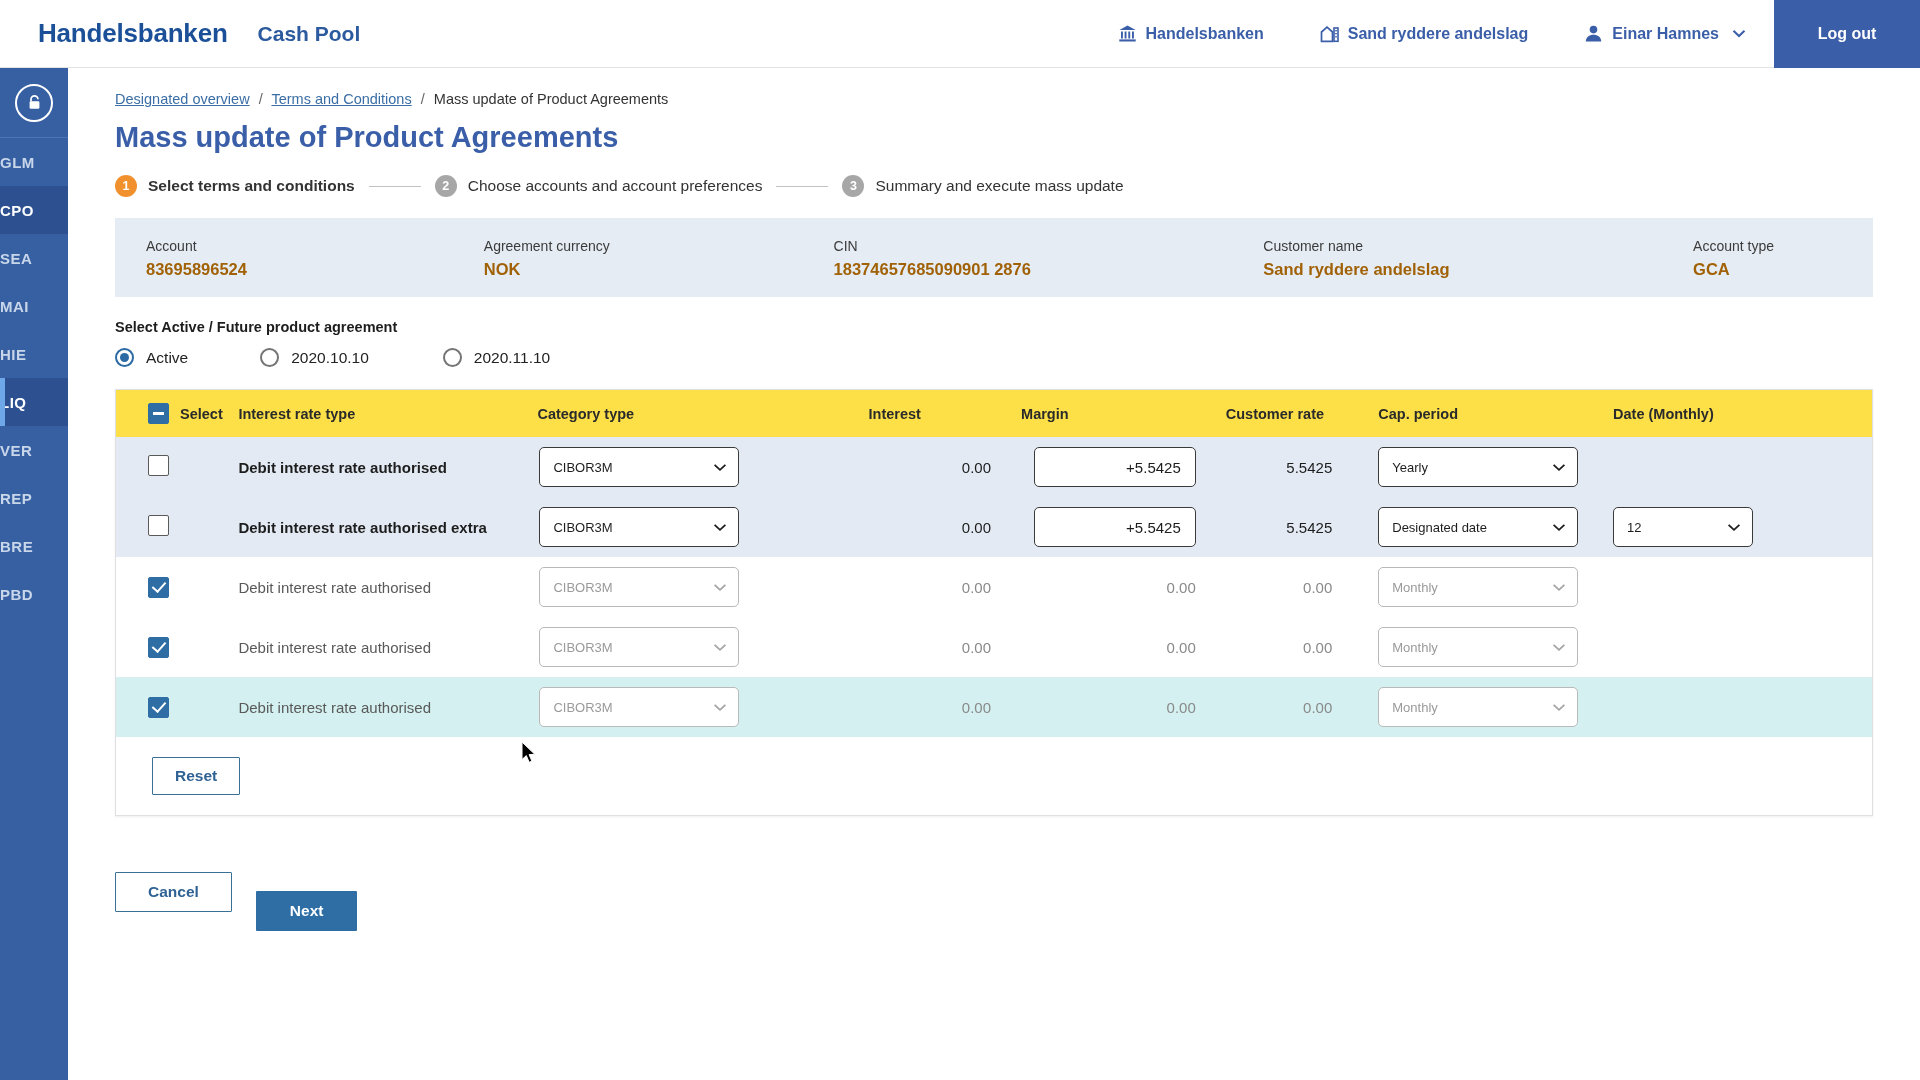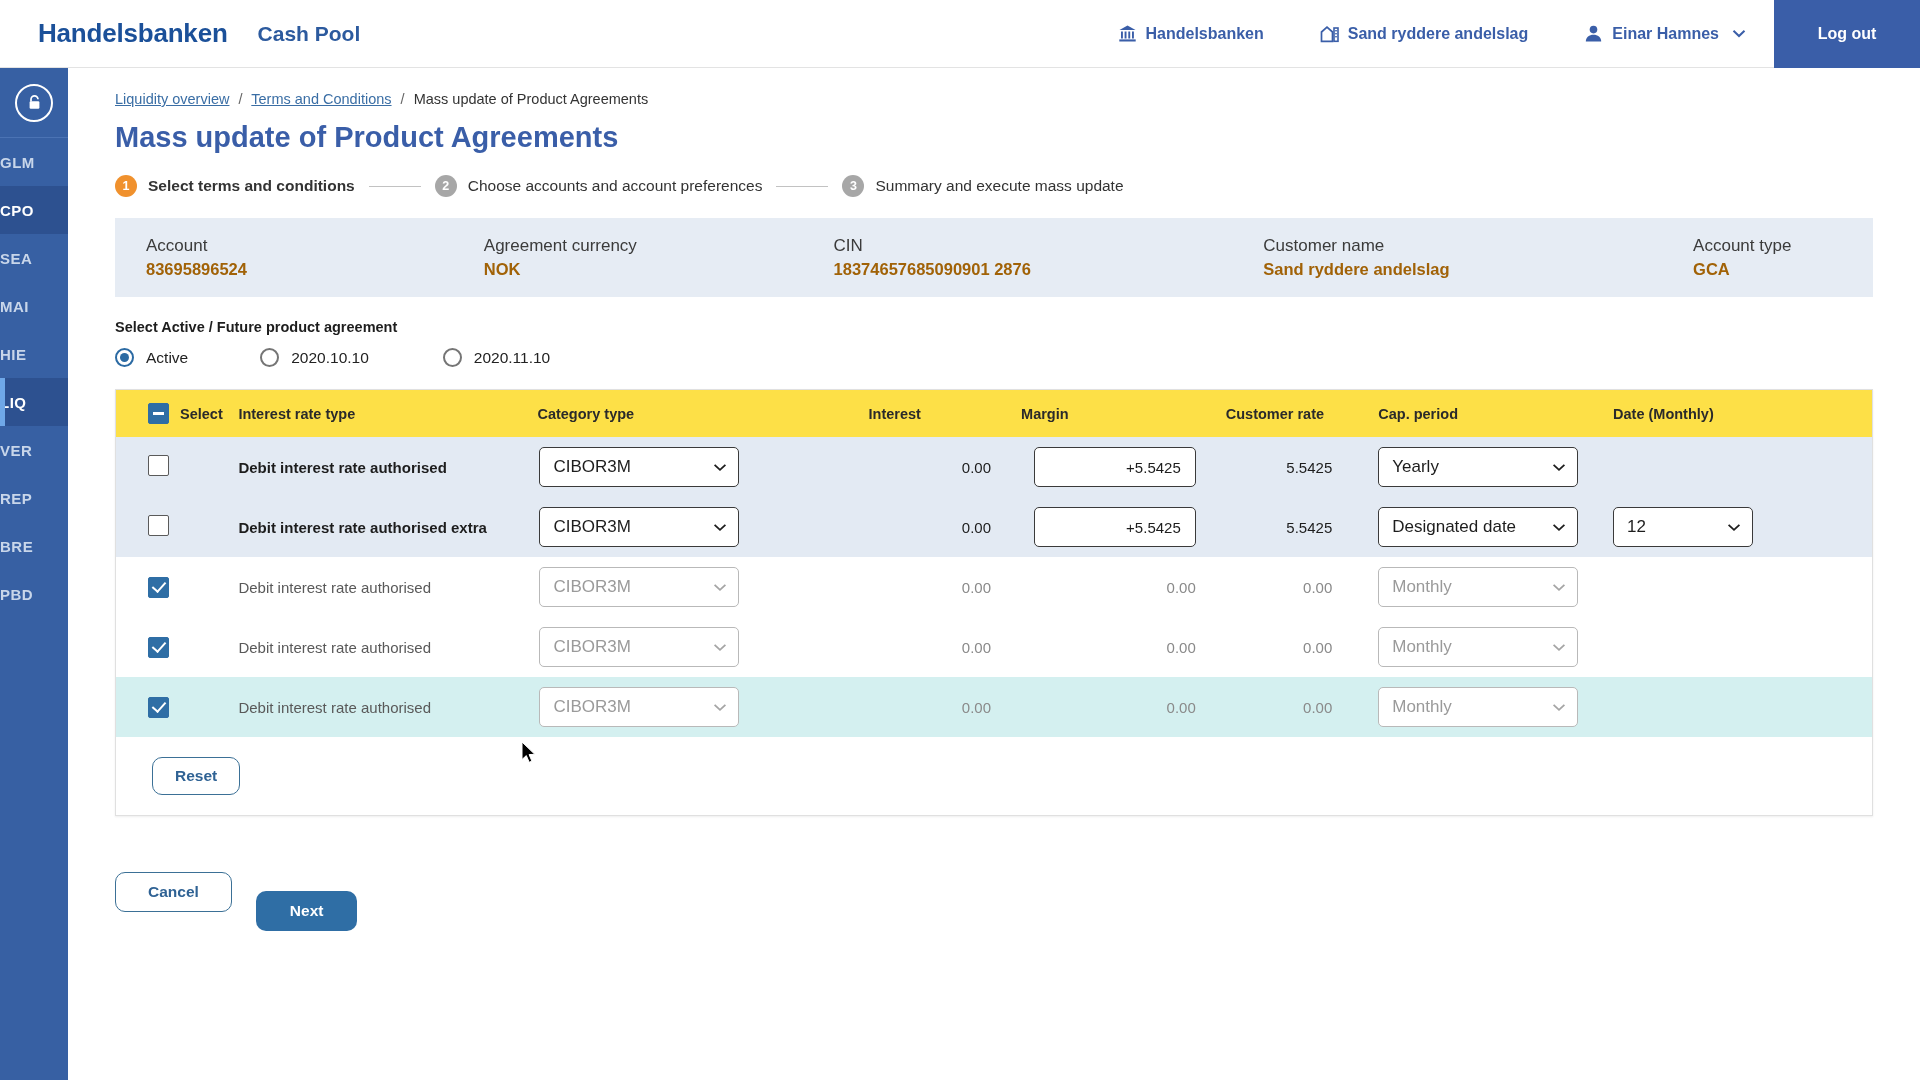--- a/index.html
+++ b/index.html
@@ -123,21 +123,21 @@
   }
 
   
   .infobar {
     margin: 21px 47px 0 47px;
     background: #e6ecf4;
     height: 79px;
     display: flex; align-items: center;
   }
   .info-cell { padding-left: 0; }
-  .info-label { font-size: 17px; color: #3b3b3b; line-height: 20px; }
+  .info-label { font-size: 14px; color: #3b3b3b; line-height: 20px; }
   .info-value { font-size: 16.5px; font-weight: bold; color: #a16207; line-height: 22px; margin-top: 2px; }
   .ic0 { margin-left: 31px; width: 338px; }
   .ic1 { width: 350px; }
   .ic2 { width: 430px; }
   .ic3 { width: 430px; }
   .ic4 { width: 180px; }
 
   
   .radio-sect { margin: 22px 0 0 47px; }
   .radio-title { font-size: 14.5px; font-weight: bold; color: #1d1d1d; }
@@ -219,21 +219,21 @@
   .cb.indet::after {
     content: ""; width: 11px; height: 2.4px; background: #ffffff;
   }
 
   
   .sel {
     height: 40px; border: 1.3px solid #3a3a3a; border-radius: 5px;
     background: #ffffff;
     display: flex; align-items: center; justify-content: space-between;
     padding: 0 11px 0 13px;
-    font-size: 17px; color: #1d1d1d; cursor: pointer;
+    font-size: 13px; color: #1d1d1d; cursor: pointer;
   }
   .sel.disabled { border-color: #b9b9b9; color: #9a9a9a; }
   .sel .cv { stroke: #1d1d1d; }
   .sel.disabled .cv { stroke: #a5a5a5; }
   .sel-cat { width: 200px; }
   .sel-cap { width: 200px; }
   .sel-date { width: 140px; }
   .wrap-cat { padding-left: 2px; }
   .wrap-cap { padding-left: 2px; }
   .wrap-date { padding-left: 8px; }
@@ -246,21 +246,21 @@
     font-size: 15px; color: #1d1d1d;
     text-align: right; padding: 0 14px;
     font-family: "Liberation Sans", sans-serif;
     float: right; margin-right: 30px;
   }
 
   
   .reset-row { height: 78px; display: flex; align-items: center; padding-left: 36px; }
   .btn {
     font-size: 15.5px; font-weight: bold;
-    border-radius: 10px; cursor: pointer;
+    border-radius: 1px; cursor: pointer;
     display: inline-flex; align-items: center; justify-content: center;
     font-family: "Liberation Sans", sans-serif;
   }
   .btn-outline {
     background: #ffffff; color: #2f6294;
     border: 1.3px solid #3b7096;
     height: 38px; padding: 0 22px;
   }
   .btn-primary {
     background: #2f6ea5; color: #ffffff; border: none;
@@ -369,21 +369,21 @@
       <span>BRE</span>
     </div>
   <div class="sb-item">
       <span>PBD</span>
     </div>
 </div>
 
 <div class="main">
 
   <div class="crumb">
-    <a>Liquidity overview</a>
+    <a>Designated overview</a>
     <span class="sep">/</span>
     <a>Terms and Conditions</a>
     <span class="sep">/</span>
     <span class="cur">Mass update of Product Agreements</span>
   </div>
 
   <div class="page-title">Mass update of Product Agreements</div>
 
   <div class="stepper">
     <div class="step">

